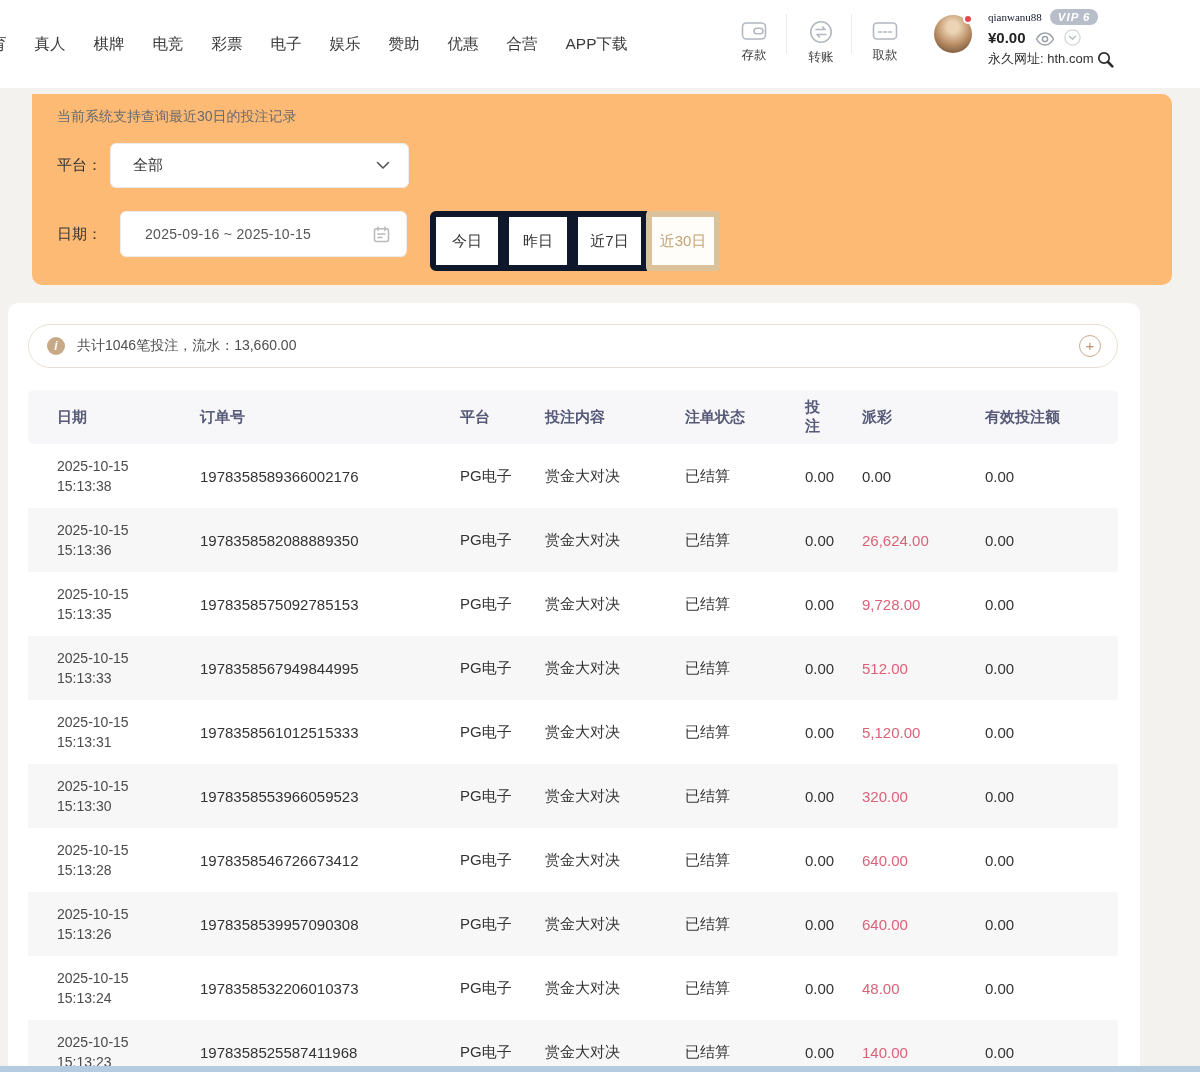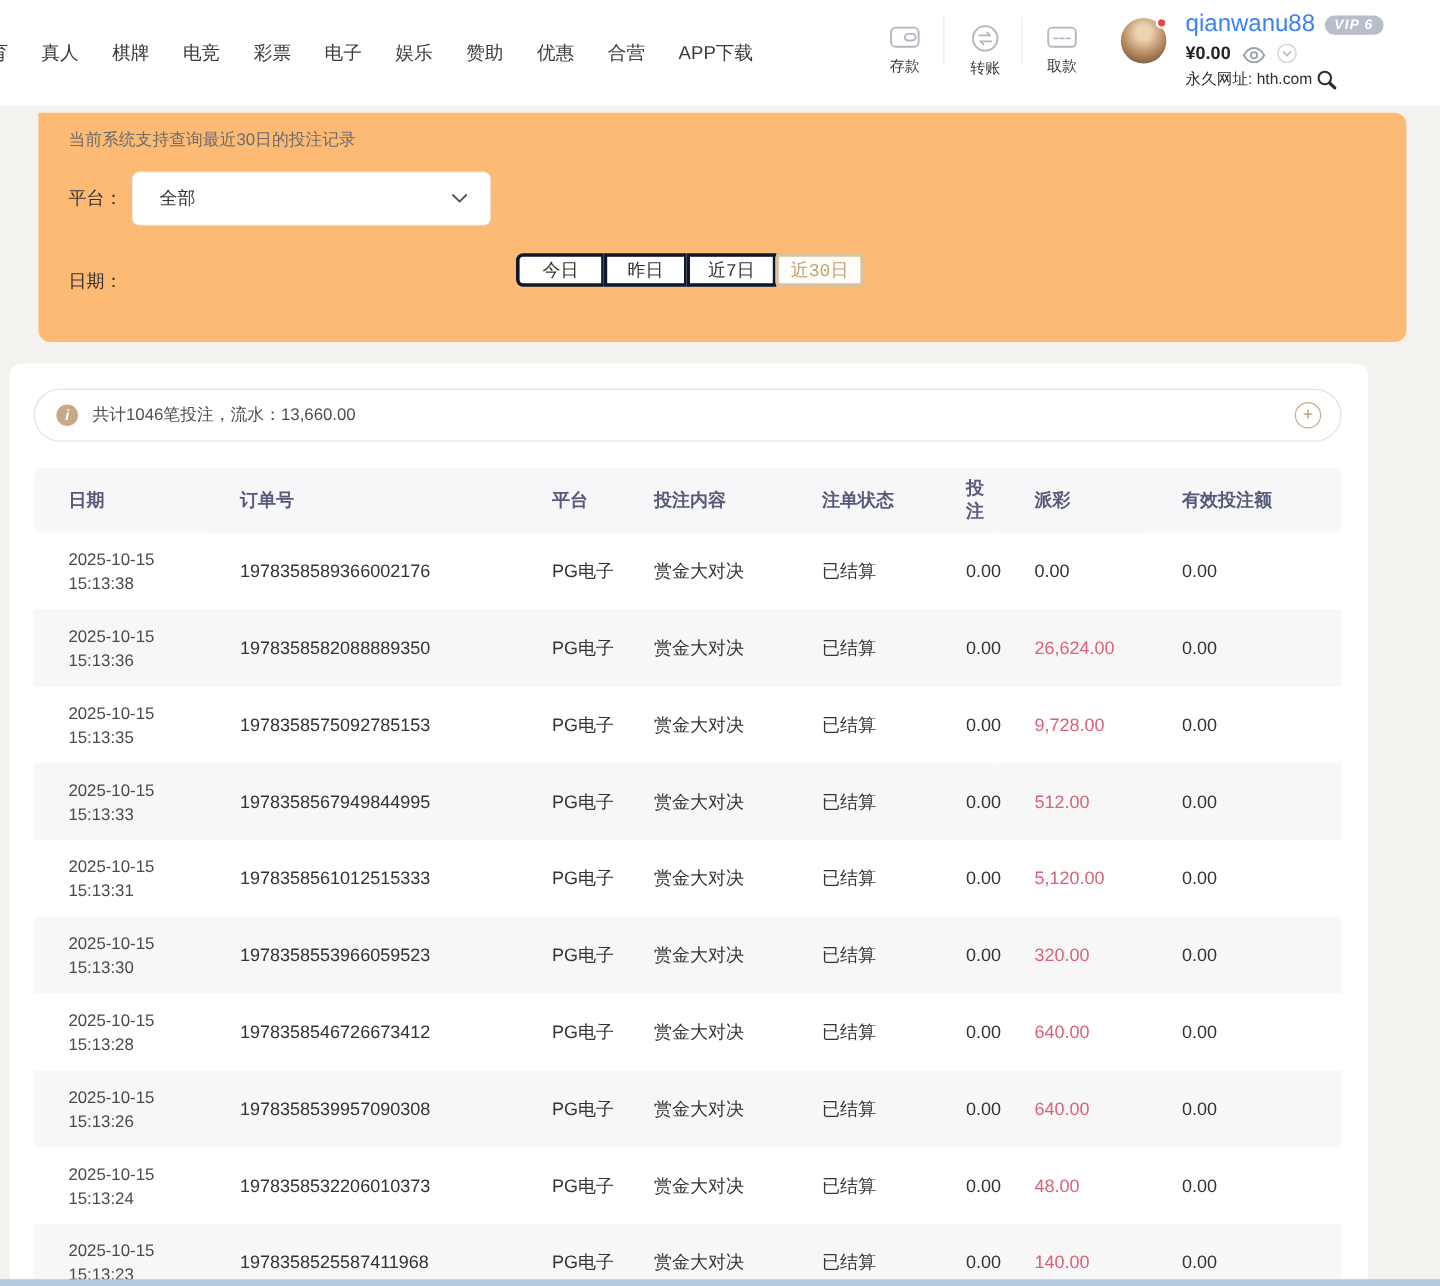--- a/index.html
+++ b/index.html
@@ -15,40 +15,40 @@
   .nav { position:absolute; left:-9px; top:0; height:88px; display:flex; align-items:center; gap:28px; white-space:nowrap; }
   .nav-item { font-size:15.5px; color:#3a3a3a; cursor:pointer; }
   .action { position:absolute; top:20px; width:52px; display:flex; flex-direction:column; align-items:center; gap:5px; cursor:pointer; }
   .action .lbl { font-size:12.5px; color:#3a3a3a; }
   .vdiv { position:absolute; top:14px; width:1px; height:40px; background:#ececec; }
   .avatar { position:absolute; left:934px; top:15px; width:38px; height:38px; border-radius:50%;
     background:radial-gradient(circle at 50% 32%, #ecd3b4 18%, #b88c63 55%, #6e5138 90%); }
   .avatar .dot { position:absolute; right:-1px; top:-1px; width:10px; height:10px; border-radius:50%; background:#e6484d; border:2px solid #fff; }
   .userblock { position:absolute; left:988px; top:9px; }
   .uline1 { display:flex; align-items:center; gap:8px; }
-  .uname { font-size:20px; color:#3b82f6; }
+  .uname { font-size:11px; color:#0f172a;font-family:Liberation Serif, serif; }
   .vip { background:#b7bec9; color:#fff; font-size:11.5px; font-style:italic; font-weight:bold;
     padding:2px 8px; border-radius:9px; letter-spacing:1px; }
   .uline2 { display:flex; align-items:flex-end; gap:9px; margin-top:4px; }
   .balance { font-size:15px; font-weight:bold; color:#222; }
   .uline3 { display:flex; align-items:center; gap:4px; margin-top:4px; }
   .site { font-size:13px; color:#2e2e2e; }
   
   .card1 { position:absolute; left:0; top:94px; width:1140px; height:191px; background:#fdba74; border-radius:0 10px 10px 10px;margin-left:32px; }
   .notice { position:absolute; left:25px; top:14px; font-size:14px; color:#6b6b6b; }
   .flabel { position:absolute; left:25px; font-size:15px; color:#333; }
   .selectbox { position:absolute; left:78px; top:49px; width:299px; height:45px; border:1px solid #ececec; border-radius:6px;
     display:flex; align-items:center; padding:0 18px 0 22px; cursor:pointer; background:#fff; }
   .selectbox .val { font-size:15px; color:#333; flex:1; }
   .datebox { position:absolute; left:88px; top:117px; width:287px; height:46px; border:1px solid #ececec; border-radius:6px;
     display:flex; align-items:center; padding:0 16px 0 24px; cursor:pointer; background:#fff; }
   .datebox .val { font-size:14px; color:#555; flex:1; letter-spacing:0.3px; }
   .quickgroup { position:absolute; left:398px; top:117px; height:46px; display:flex; }
-  .qbtn { height:28px; border:3px solid #0f172a; background:#fff; font-size:15px; color:#333;
-    display:flex; align-items:center; justify-content:center; cursor:pointer; margin-left:-1px;font-family:Liberation Mono, monospace; }
+  .qbtn { height:60px; border:6px solid #0f172a; background:#fff; font-size:15px; color:#333;
+    display:flex; align-items:center; justify-content:center; cursor:pointer; margin-left:-1px; }
   .qbtn.first { margin-left:0; border-radius:6px 0 0 6px; }
   .qbtn.sel { border-color:#dcc29a; color:#c2a273; background:#fffdf9; border-radius:4px; z-index:2;text-align:right; }
   .btn-query { position:absolute; left:845px; top:117px; width:126px; height:46px; border:none; border-radius:6px;
     background:linear-gradient(180deg,#d3b897,#c3a27e); color:#fff; font-size:16px; letter-spacing:3px; cursor:pointer;
     font-family:inherit; }
   .btn-reset { position:absolute; left:987px; top:117px; width:131px; height:46px; border:1px solid #ececec; border-radius:6px;
     background:#fff; color:#333; font-size:16px; letter-spacing:3px; cursor:pointer; font-family:inherit; }
   
   .card2 { position:absolute; left:8px; top:303px; width:1132px; height:769px; background:#fff; border-radius:10px 10px 0 0; overflow:hidden; }
   .summary { position:absolute; left:20px; top:21px; width:1090px; height:44px; border:1px solid #e8e0d2; border-radius:22px;
@@ -162,20 +162,29 @@
   <div class="selectbox">
     <span class="val">全部</span>
     <span>
       <svg width="14" height="9" viewBox="0 0 14 9">
           <path d="M1.5 1.5l5.5 5.5 5.5-5.5" fill="none" stroke="#555" stroke-width="1.6" stroke-linecap="round" stroke-linejoin="round"></path>
         </svg>
     </span>
   </div>
 
   <div class="flabel" style="top:131px">日期：</div>
+  <div class="datebox">
+    <span class="val">2025-09-16  ~  2025-10-15</span>
+    <span>
+      <svg width="17" height="17" viewBox="0 0 17 17">
+          <rect x="1.5" y="2.8" width="14" height="12.7" rx="2" fill="none" stroke="#b9b9b9" stroke-width="1.5"></rect>
+          <path d="M5 1v3.4M12 1v3.4M5 8h7M5 11.5h4" stroke="#b9b9b9" stroke-width="1.5" stroke-linecap="round"></path>
+        </svg>
+    </span>
+  </div>
 
   <div class="quickgroup">
     <button class="qbtn first" style="width:74px">今日</button>
     <button class="qbtn" style="width:70px">昨日</button>
     <button class="qbtn" style="width:75px">近7日</button>
     <button class="qbtn sel" style="width:74px">近30日</button>
   </div>
 
 </div>
 

